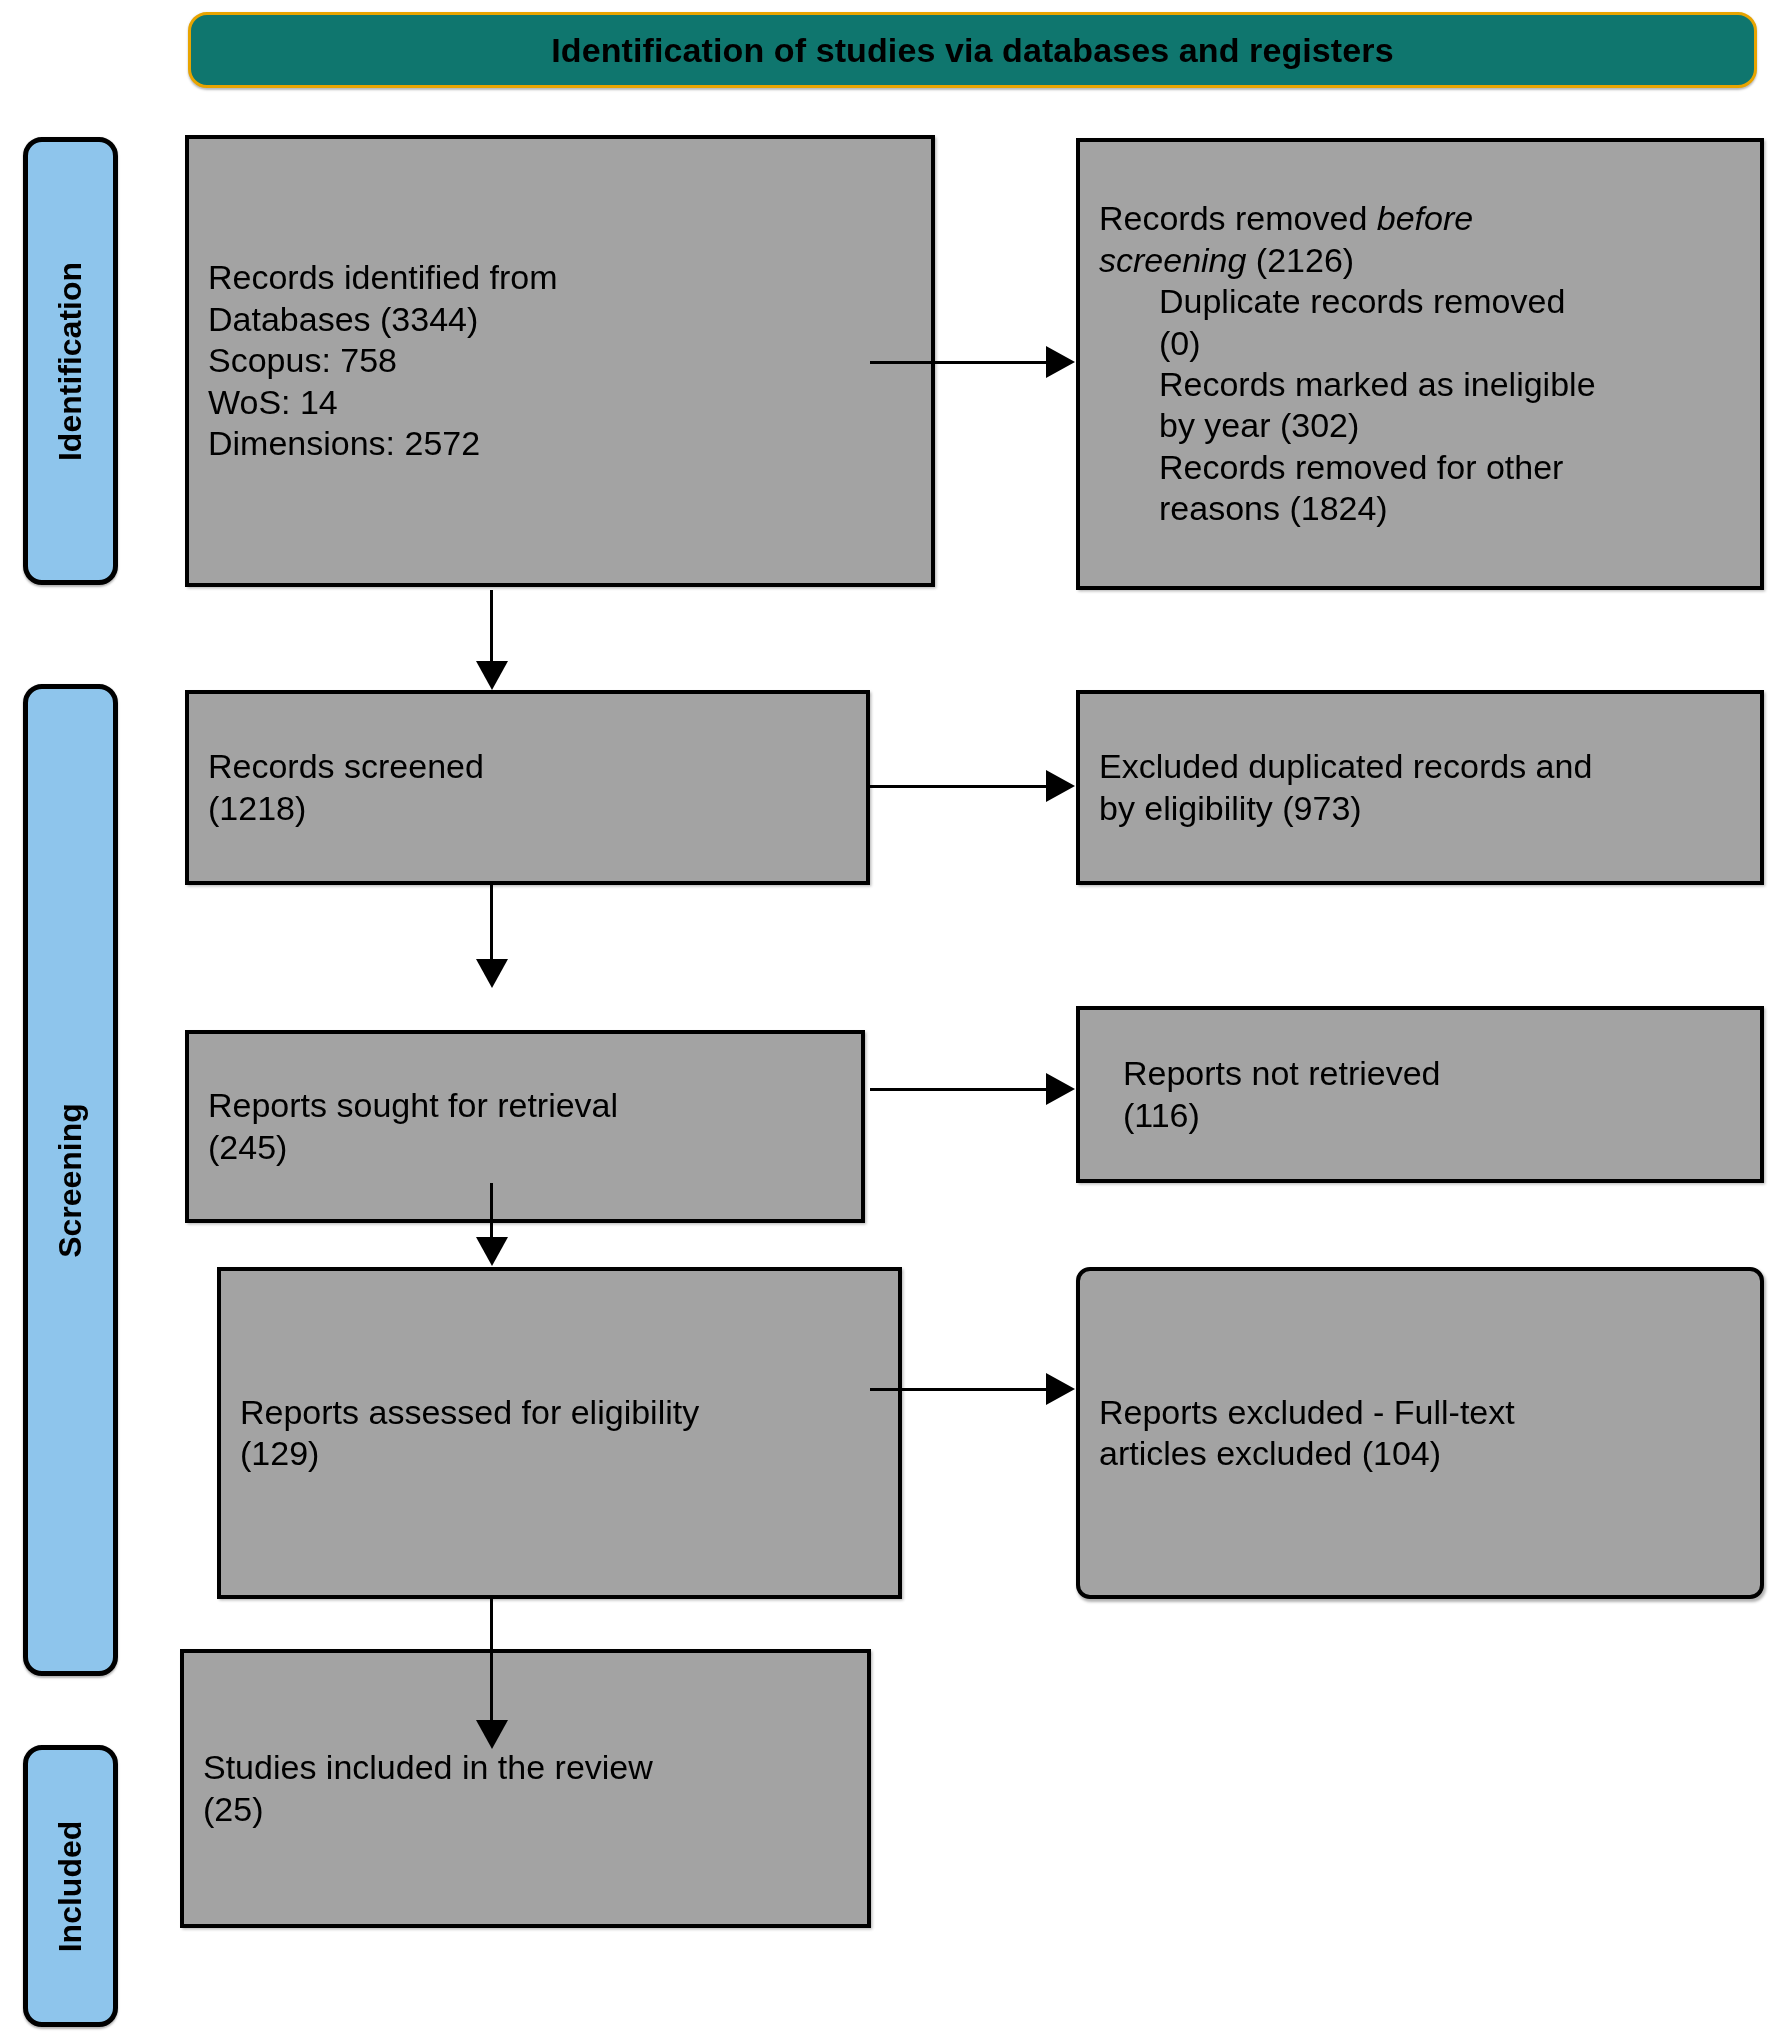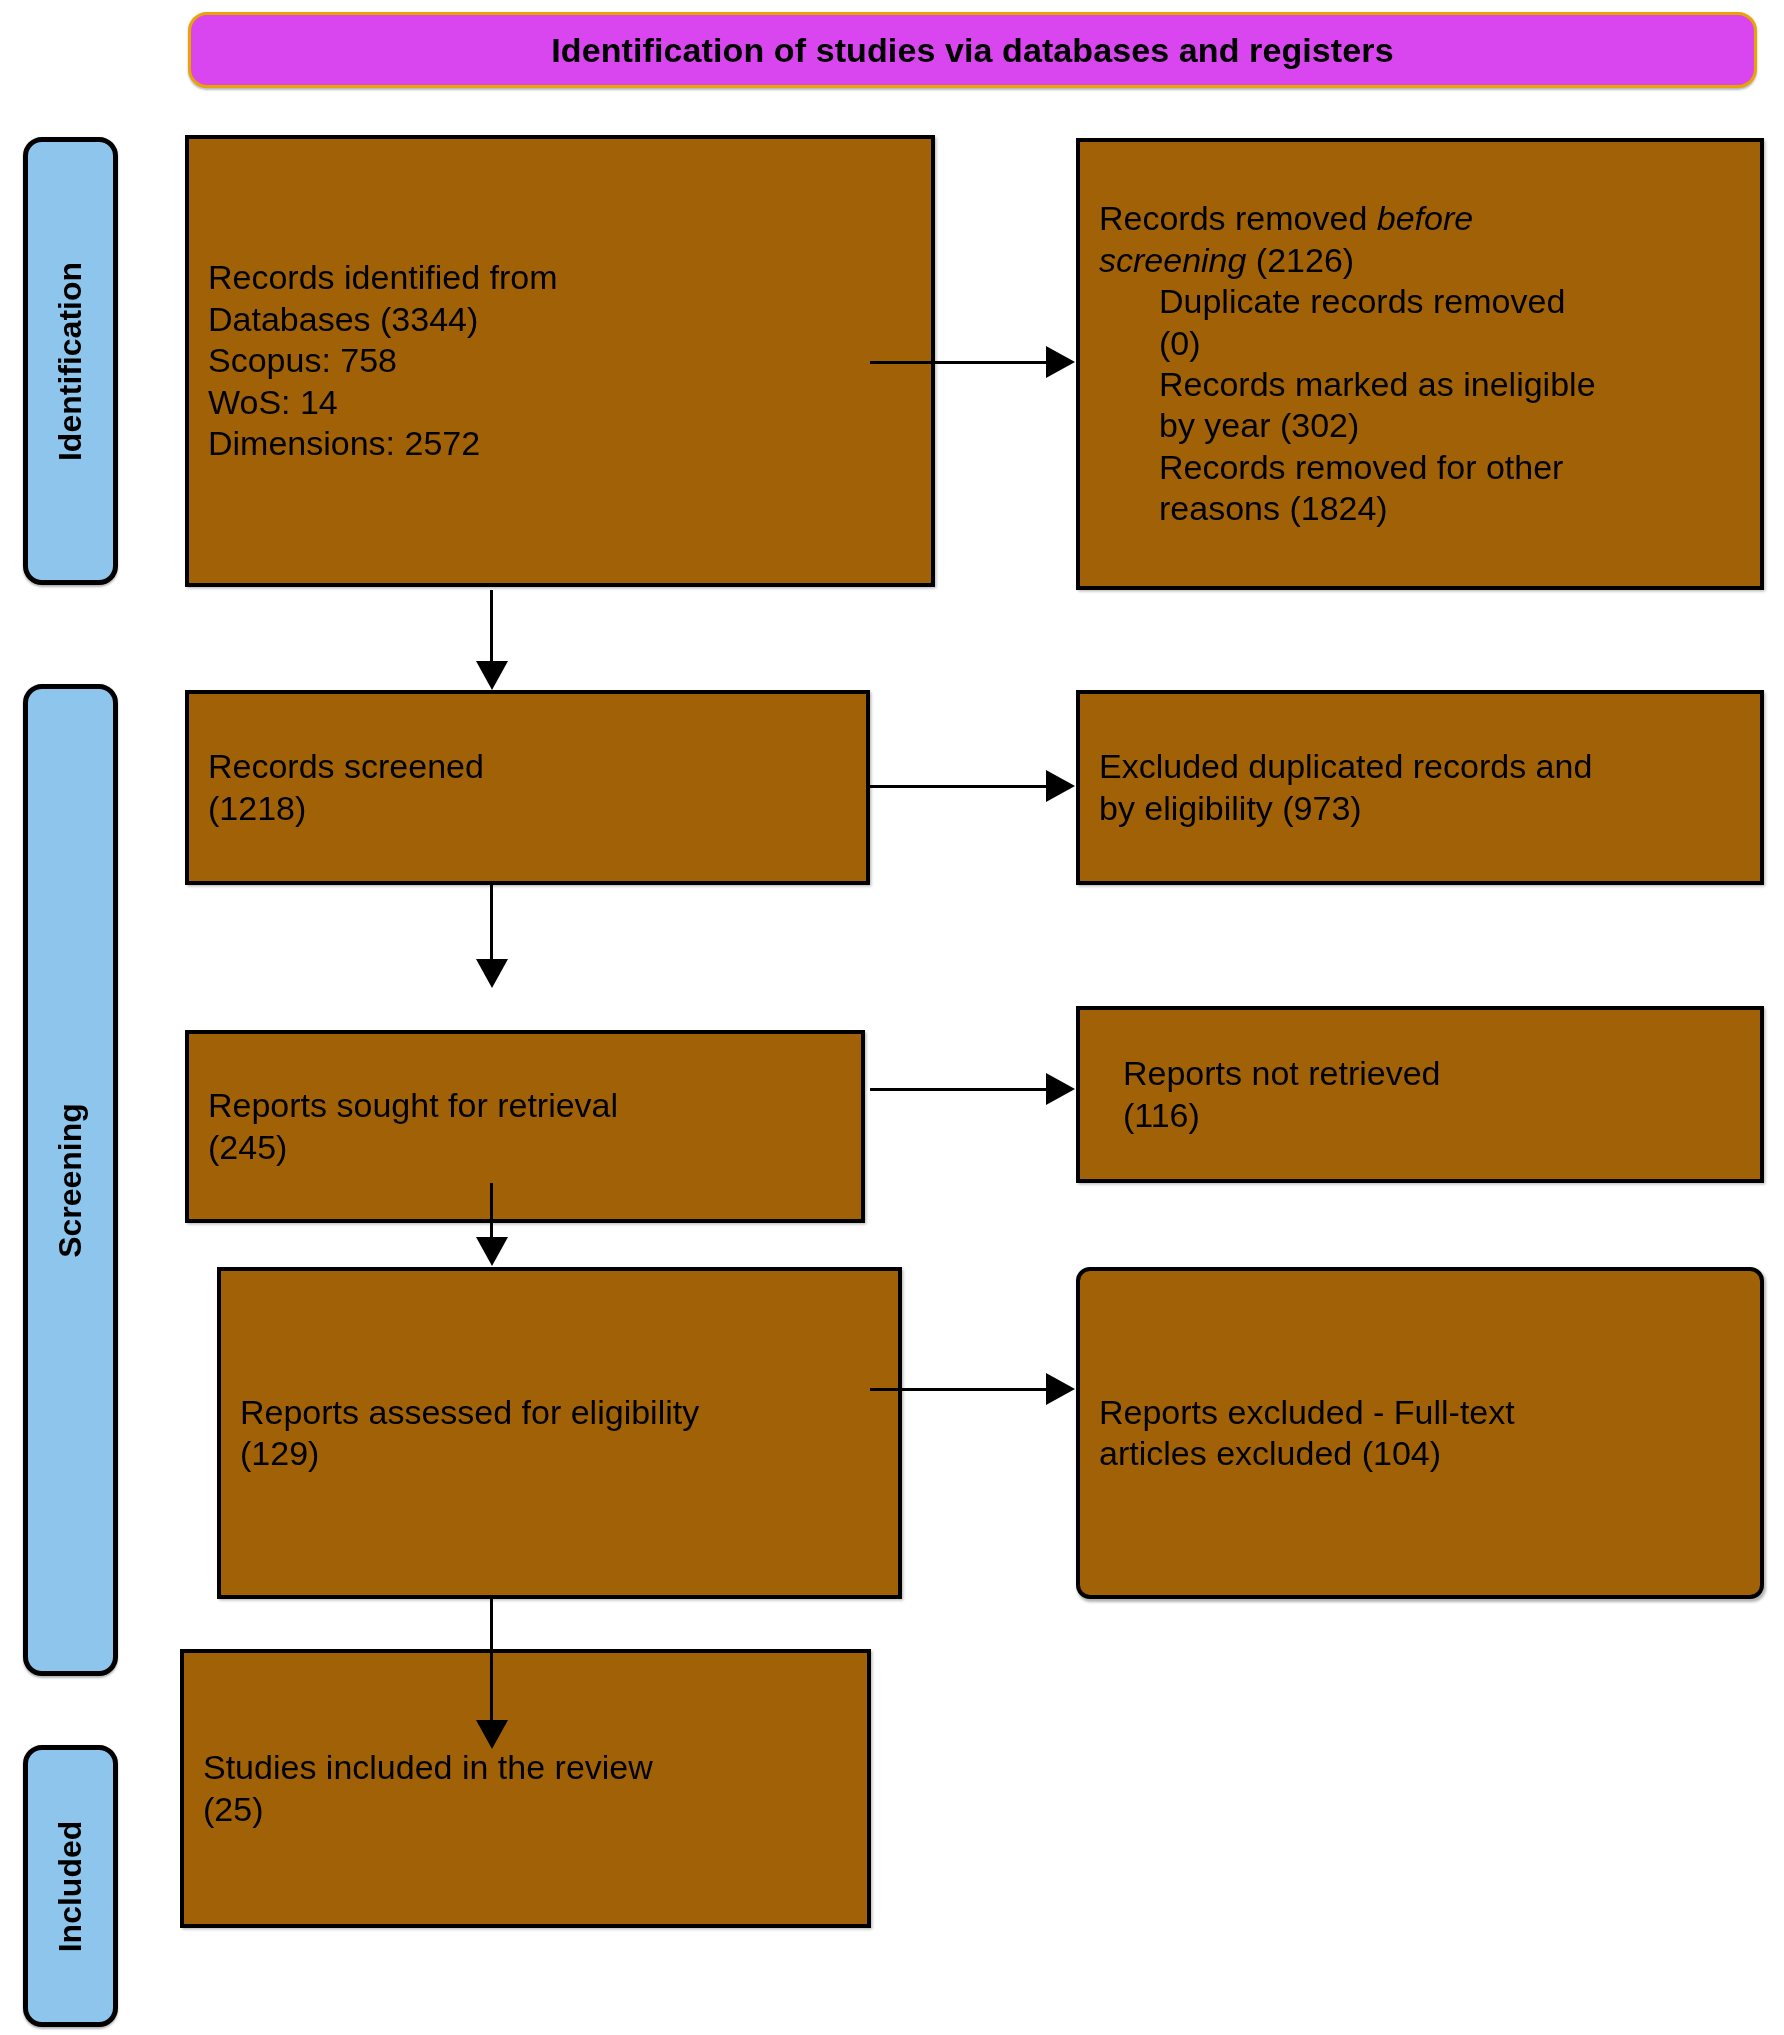--- a/index.html
+++ b/index.html
@@ -19,21 +19,21 @@
     overflow: hidden;
   }
 
   
   .banner {
     position: absolute;
     left: 188px;
     top: 12px;
     width: 1569px;
     height: 76px;
-    background: #d946ef;
+    background: #0f766e;
     border: 3.9px solid #E8A400;
     border-radius: 19px;
     box-sizing: border-box;
     display: flex;
     align-items: center;
     justify-content: center;
     box-shadow: 0 1.7px 2.2px rgba(0,0,0,0.28);
   }
   .banner-text {
     font-size: 34px;
@@ -64,21 +64,21 @@
     font-weight: bold;
     color: #000000;
   }
   .stage-identification { top: 137px;  height: 448px; }
   .stage-screening      { top: 684px; height: 992px; }
   .stage-included       { top: 1745px; height: 282px; }
 
   
   .box {
     position: absolute;
-    background: #a16207;
+    background: #a3a3a3;
     border: 4.4px solid #000000;
     box-sizing: border-box;
     display: flex;
     align-items: center;
     box-shadow: 1.7px 2.2px 2.8px rgba(0,0,0,0.30);
   }
   .box-inner {
     padding: 0 19px;
     width: 100%;
     box-sizing: border-box;

